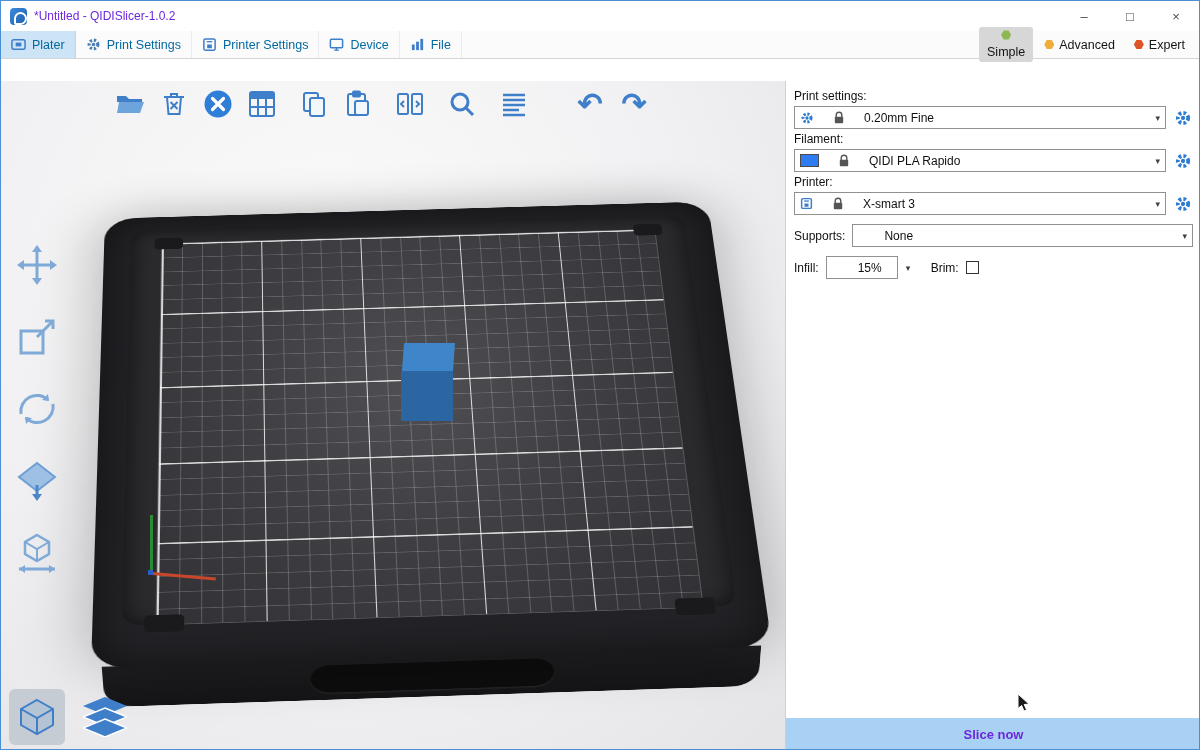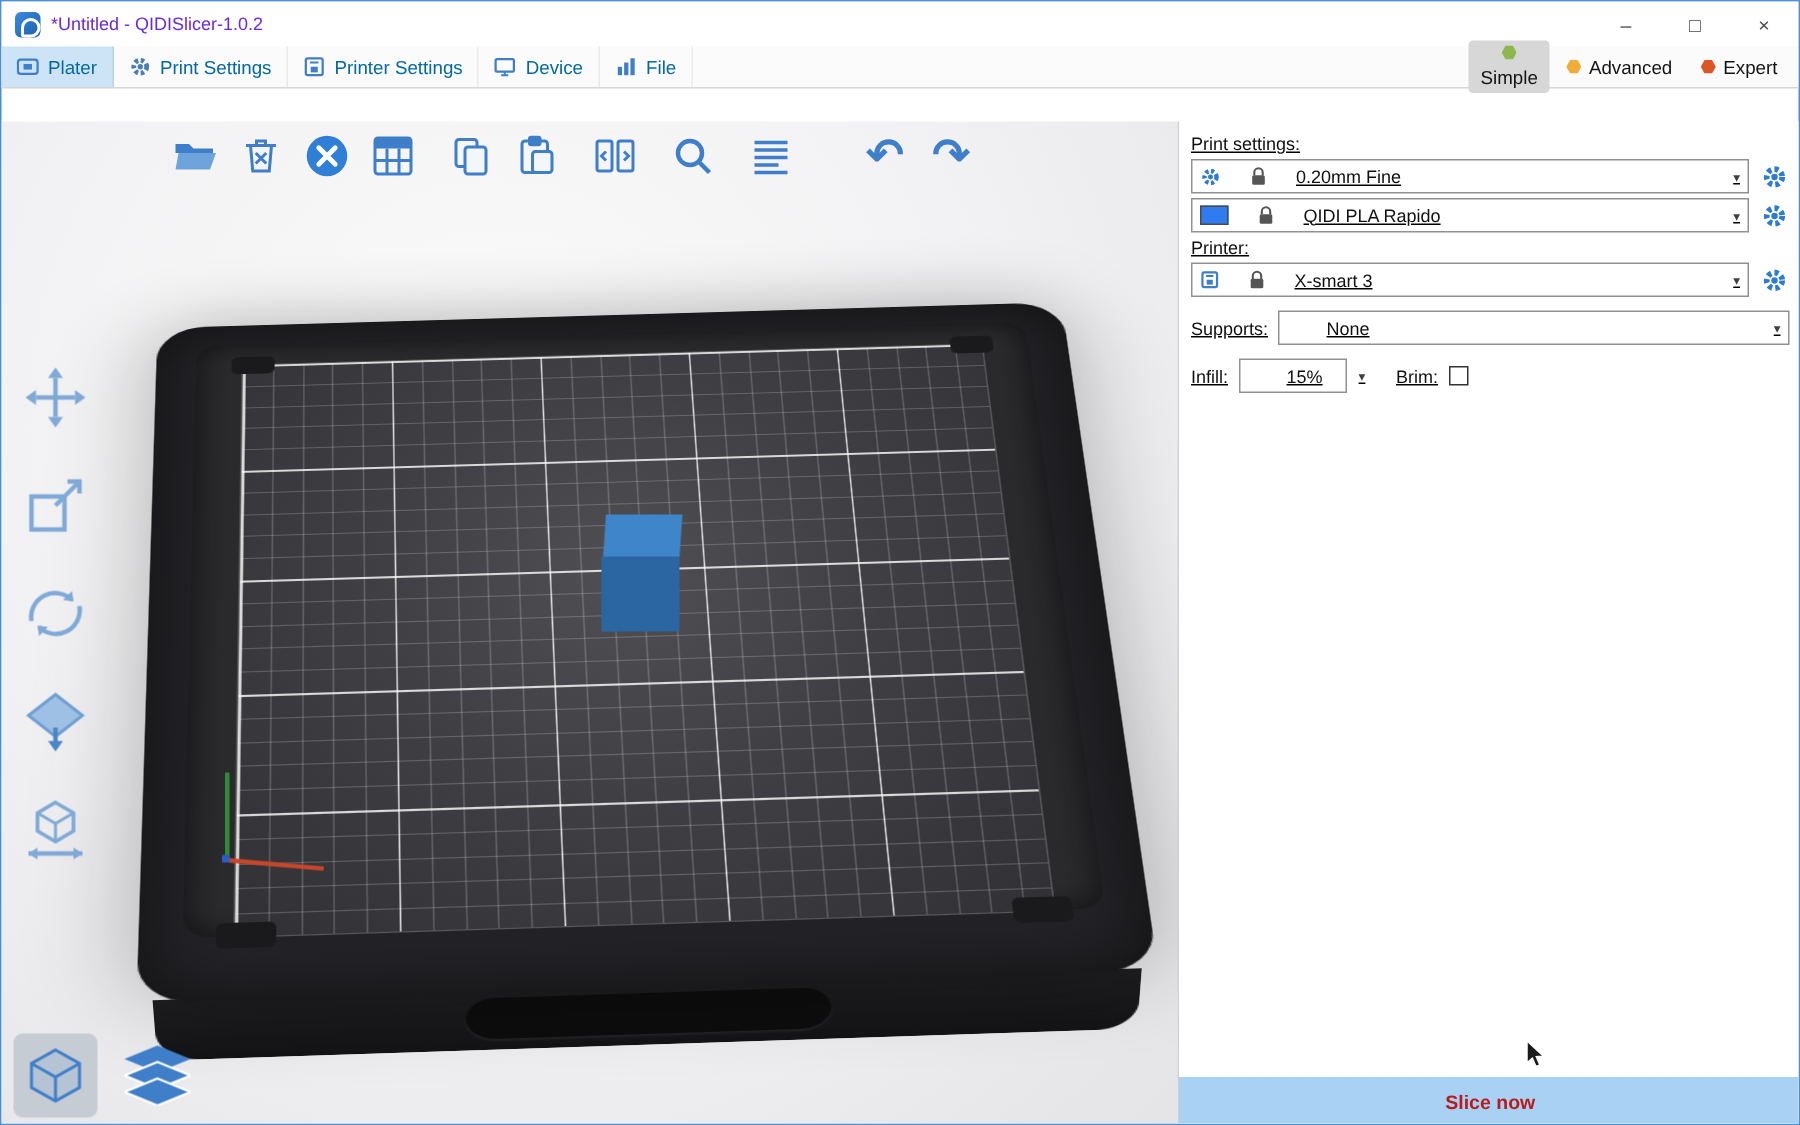--- a/index.html
+++ b/index.html
@@ -81,35 +81,35 @@
   .model-cube { position:absolute; left:398px; top:260px; width:58px; height:82px; z-index:6; }
   .cube-top   { position:absolute; left:4px; top:2px; width:51px; height:28px; transform:skewX(-4deg); }
   .cube-front { position:absolute; left:2px; top:30px; width:52px; height:50px; }
   .axis-z { position:absolute; left:149px; top:434px; width:3px; height:58px; background:#2e8a34; z-index:6; }
   .axis-x { position:absolute; left:151px; top:491px; width:64px; height:3px; background:#c8472b;
             transform:rotate(5deg); transform-origin:left center; z-index:6; }
   .axis-origin { position:absolute; left:147px; top:489px; width:5px; height:5px; background:#2b5bc4; z-index:7; }
 
   
   .sidebar { position:absolute; top:80px; left:784px; width:416px; height:670px; background:#fff;
-             border-left:1px solid #cfcfcf; padding:5px 8px 0 8px;text-decoration:underline; }
+             border-left:1px solid #cfcfcf; padding:5px 8px 0 8px; }
   .sb-label { font-size:12px; color:#101010; margin:3px 0 3px 0; }
   .combo-row { display:flex; align-items:center; gap:7px; margin-bottom:3px; }
   .combo { flex:1; height:23px; border:1px solid #919191; background:#fff; display:flex;
            align-items:center; gap:20px; padding:0 5px; font-size:12px; color:#101010; }
   .combo .chev { margin-left:auto; color:#404040; font-size:9px; padding-left:4px; }
   .gear-btn { width:20px; height:20px; display:flex; align-items:center; justify-content:center; }
   .swatch { width:19px; height:13px; border:1px solid #4a4a4a; }
   .inline-row { display:flex; align-items:center; gap:7px; margin-top:9px; }
   .inline-row .combo { height:23px;padding-left:31px; }
   .small-combo { flex:none; width:72px; }
   .brim-label { margin-left:26px; }
   .checkbox { width:13px; height:13px; border:1px solid #333; background:#fff; appearance:none; }
   .slice-btn { position:absolute; left:0; bottom:0; width:100%; height:33px; border:none;
-               font-family:inherit; font-weight:bold; font-size:13px; color:#b91c1c;
+               font-family:inherit; font-weight:bold; font-size:13px; color:#6d28d9;
                display:flex; align-items:center; justify-content:center; }
 
   .cursor { position:absolute; left:1016px; top:692px; z-index:60; }
 </style>
 </head>
 <body>
 
 <div id="app">
 
   <div class="titlebar">
@@ -347,20 +347,21 @@
         <span class="chev">▾</span>
       </div>
       <div class="gear-btn">
         <svg width="18" height="18" viewBox="0 0 16 16">
             <circle cx="8" cy="8" r="4.6" fill="none" stroke="#2e7cd0" stroke-width="3.4" stroke-dasharray="2.4 1.9"></circle>
             <circle cx="8" cy="8" r="1.9" fill="#2e7cd0"></circle>
           </svg>
       </div>
     </div>
 
+    <div class="sb-label">Filament:</div>
     <div class="combo-row">
       <div class="combo">
         <span class="swatch" style="background: rgb(46, 124, 240);"></span>
         <svg width="10" height="13" viewBox="0 0 10 13">
             <path d="M2.2 6V4a2.8 2.8 0 0 1 5.6 0v2" fill="none" stroke="#555" stroke-width="1.4"></path>
             <rect x="0.8" y="5.8" width="8.4" height="6.4" rx="1" fill="#555"></rect>
           </svg>
         <span>QIDI PLA Rapido</span>
         <span class="chev">▾</span>
       </div>

